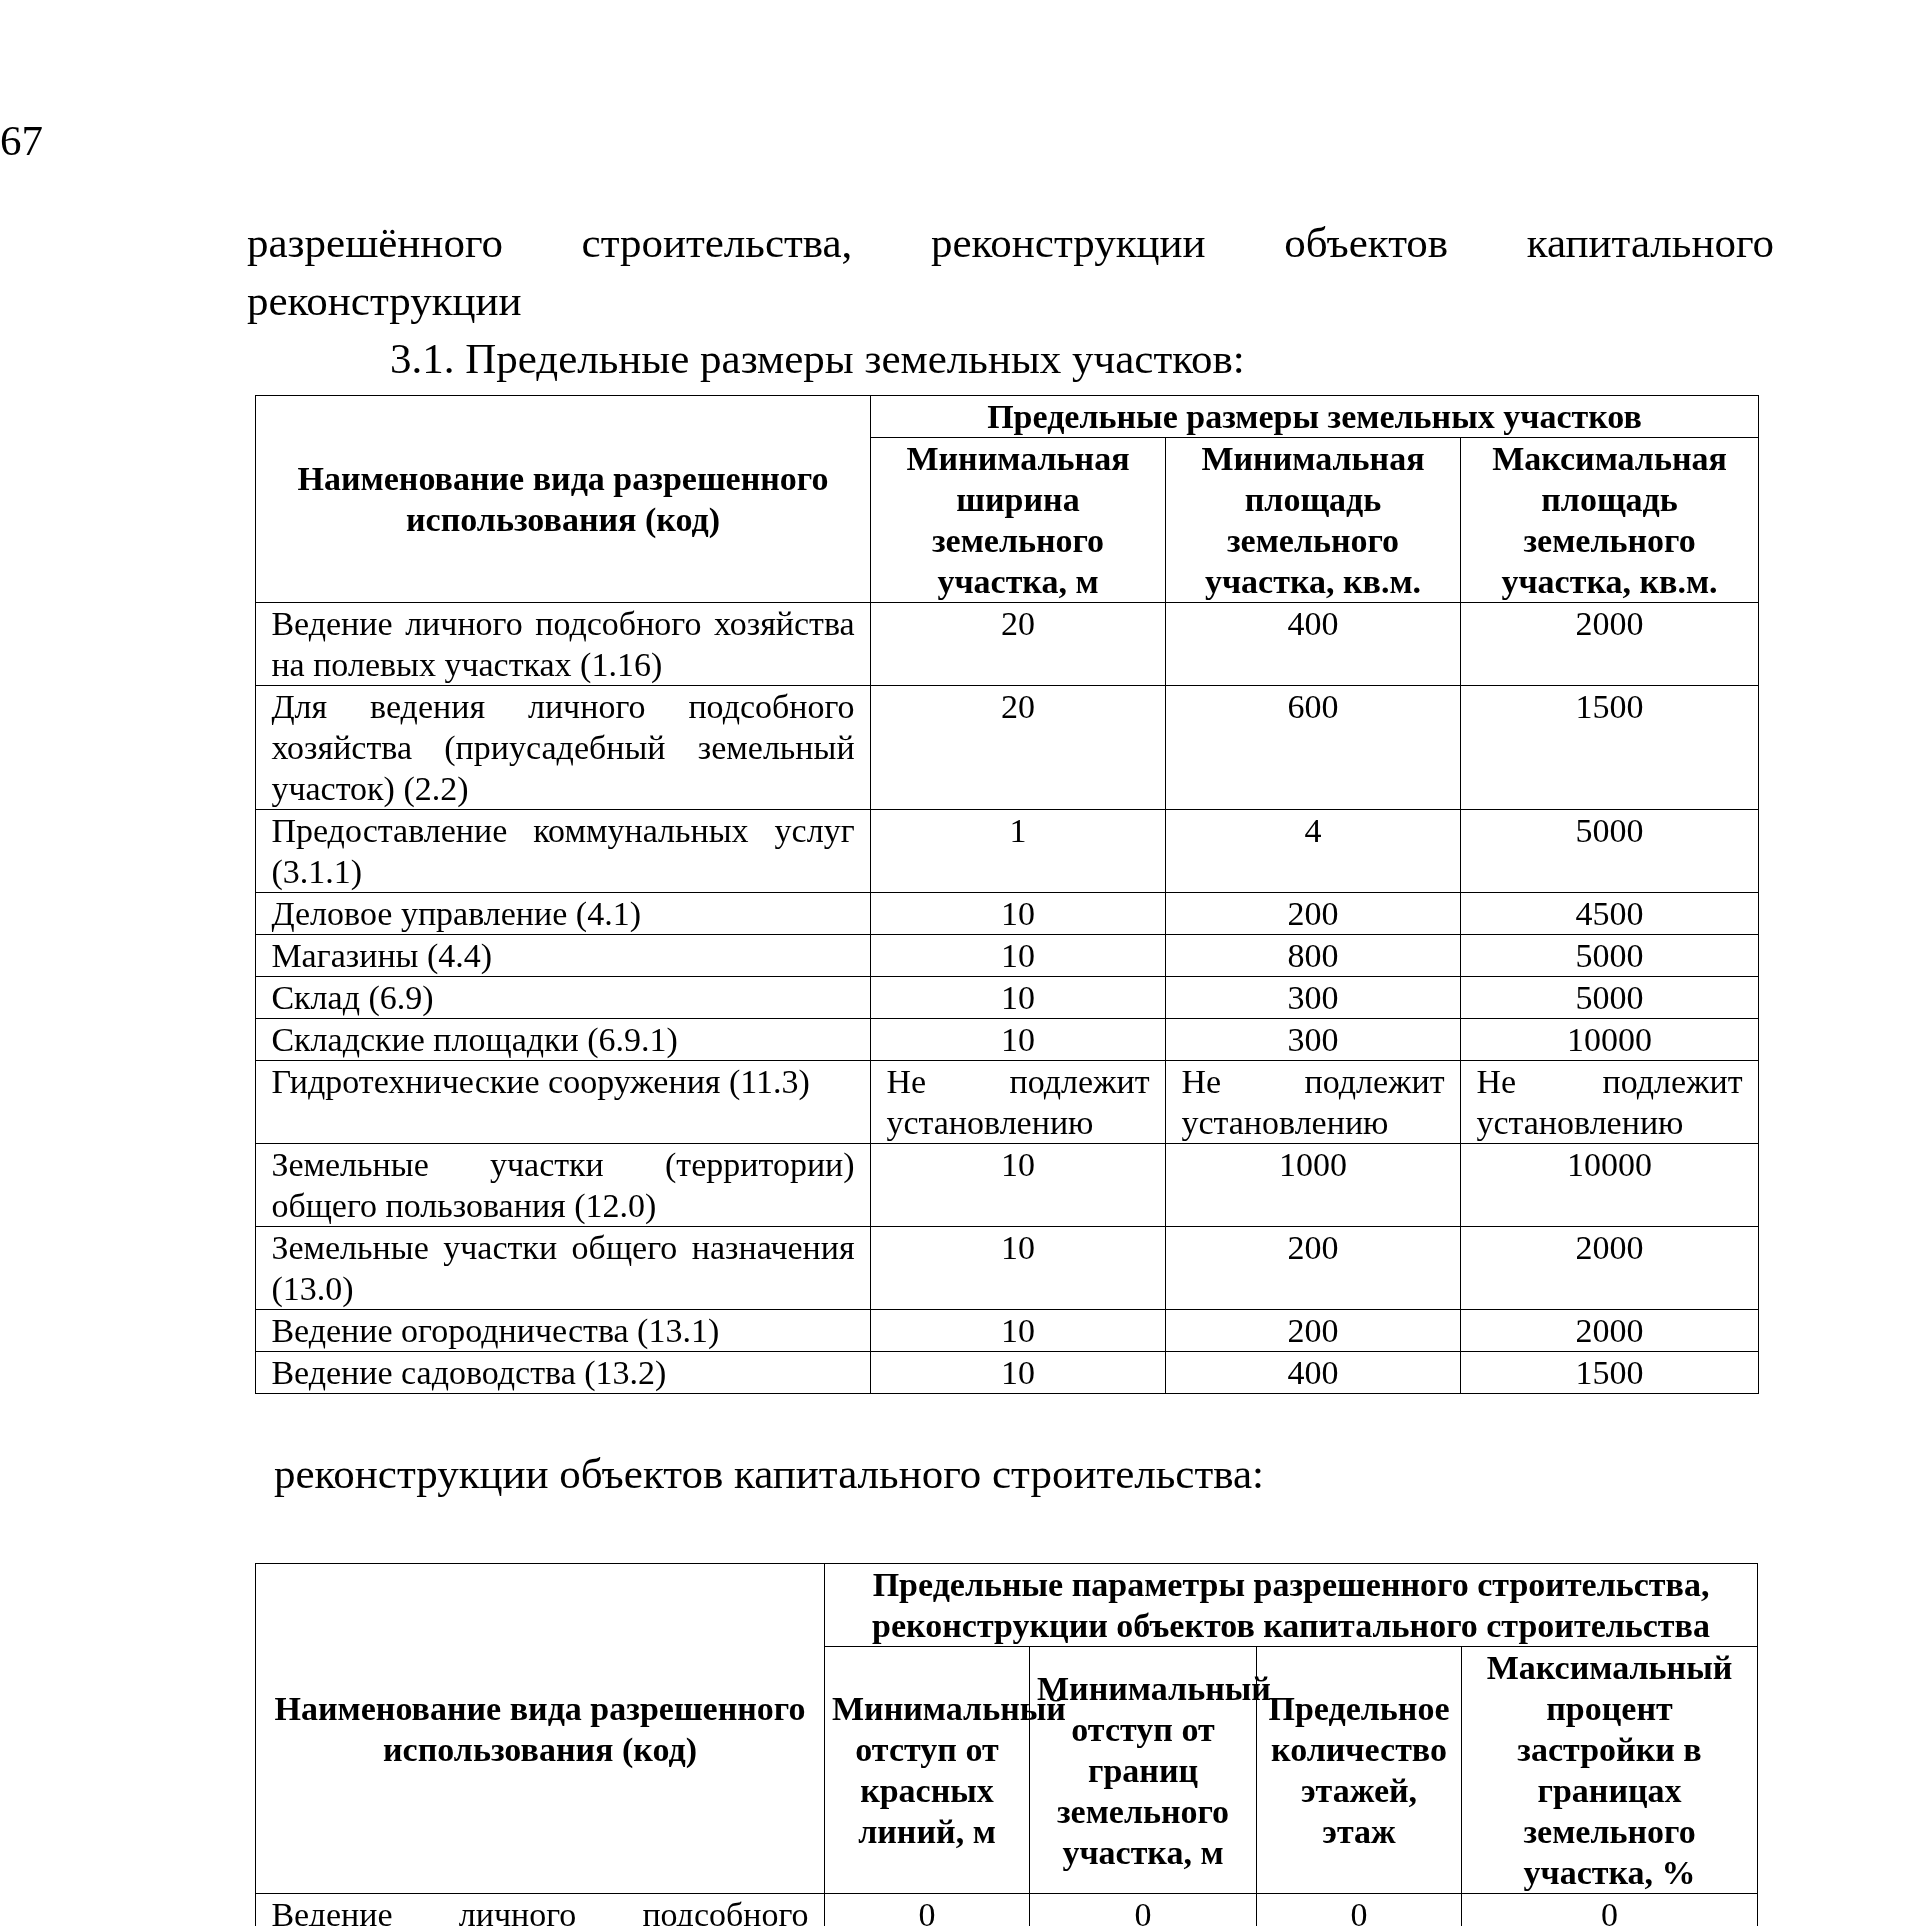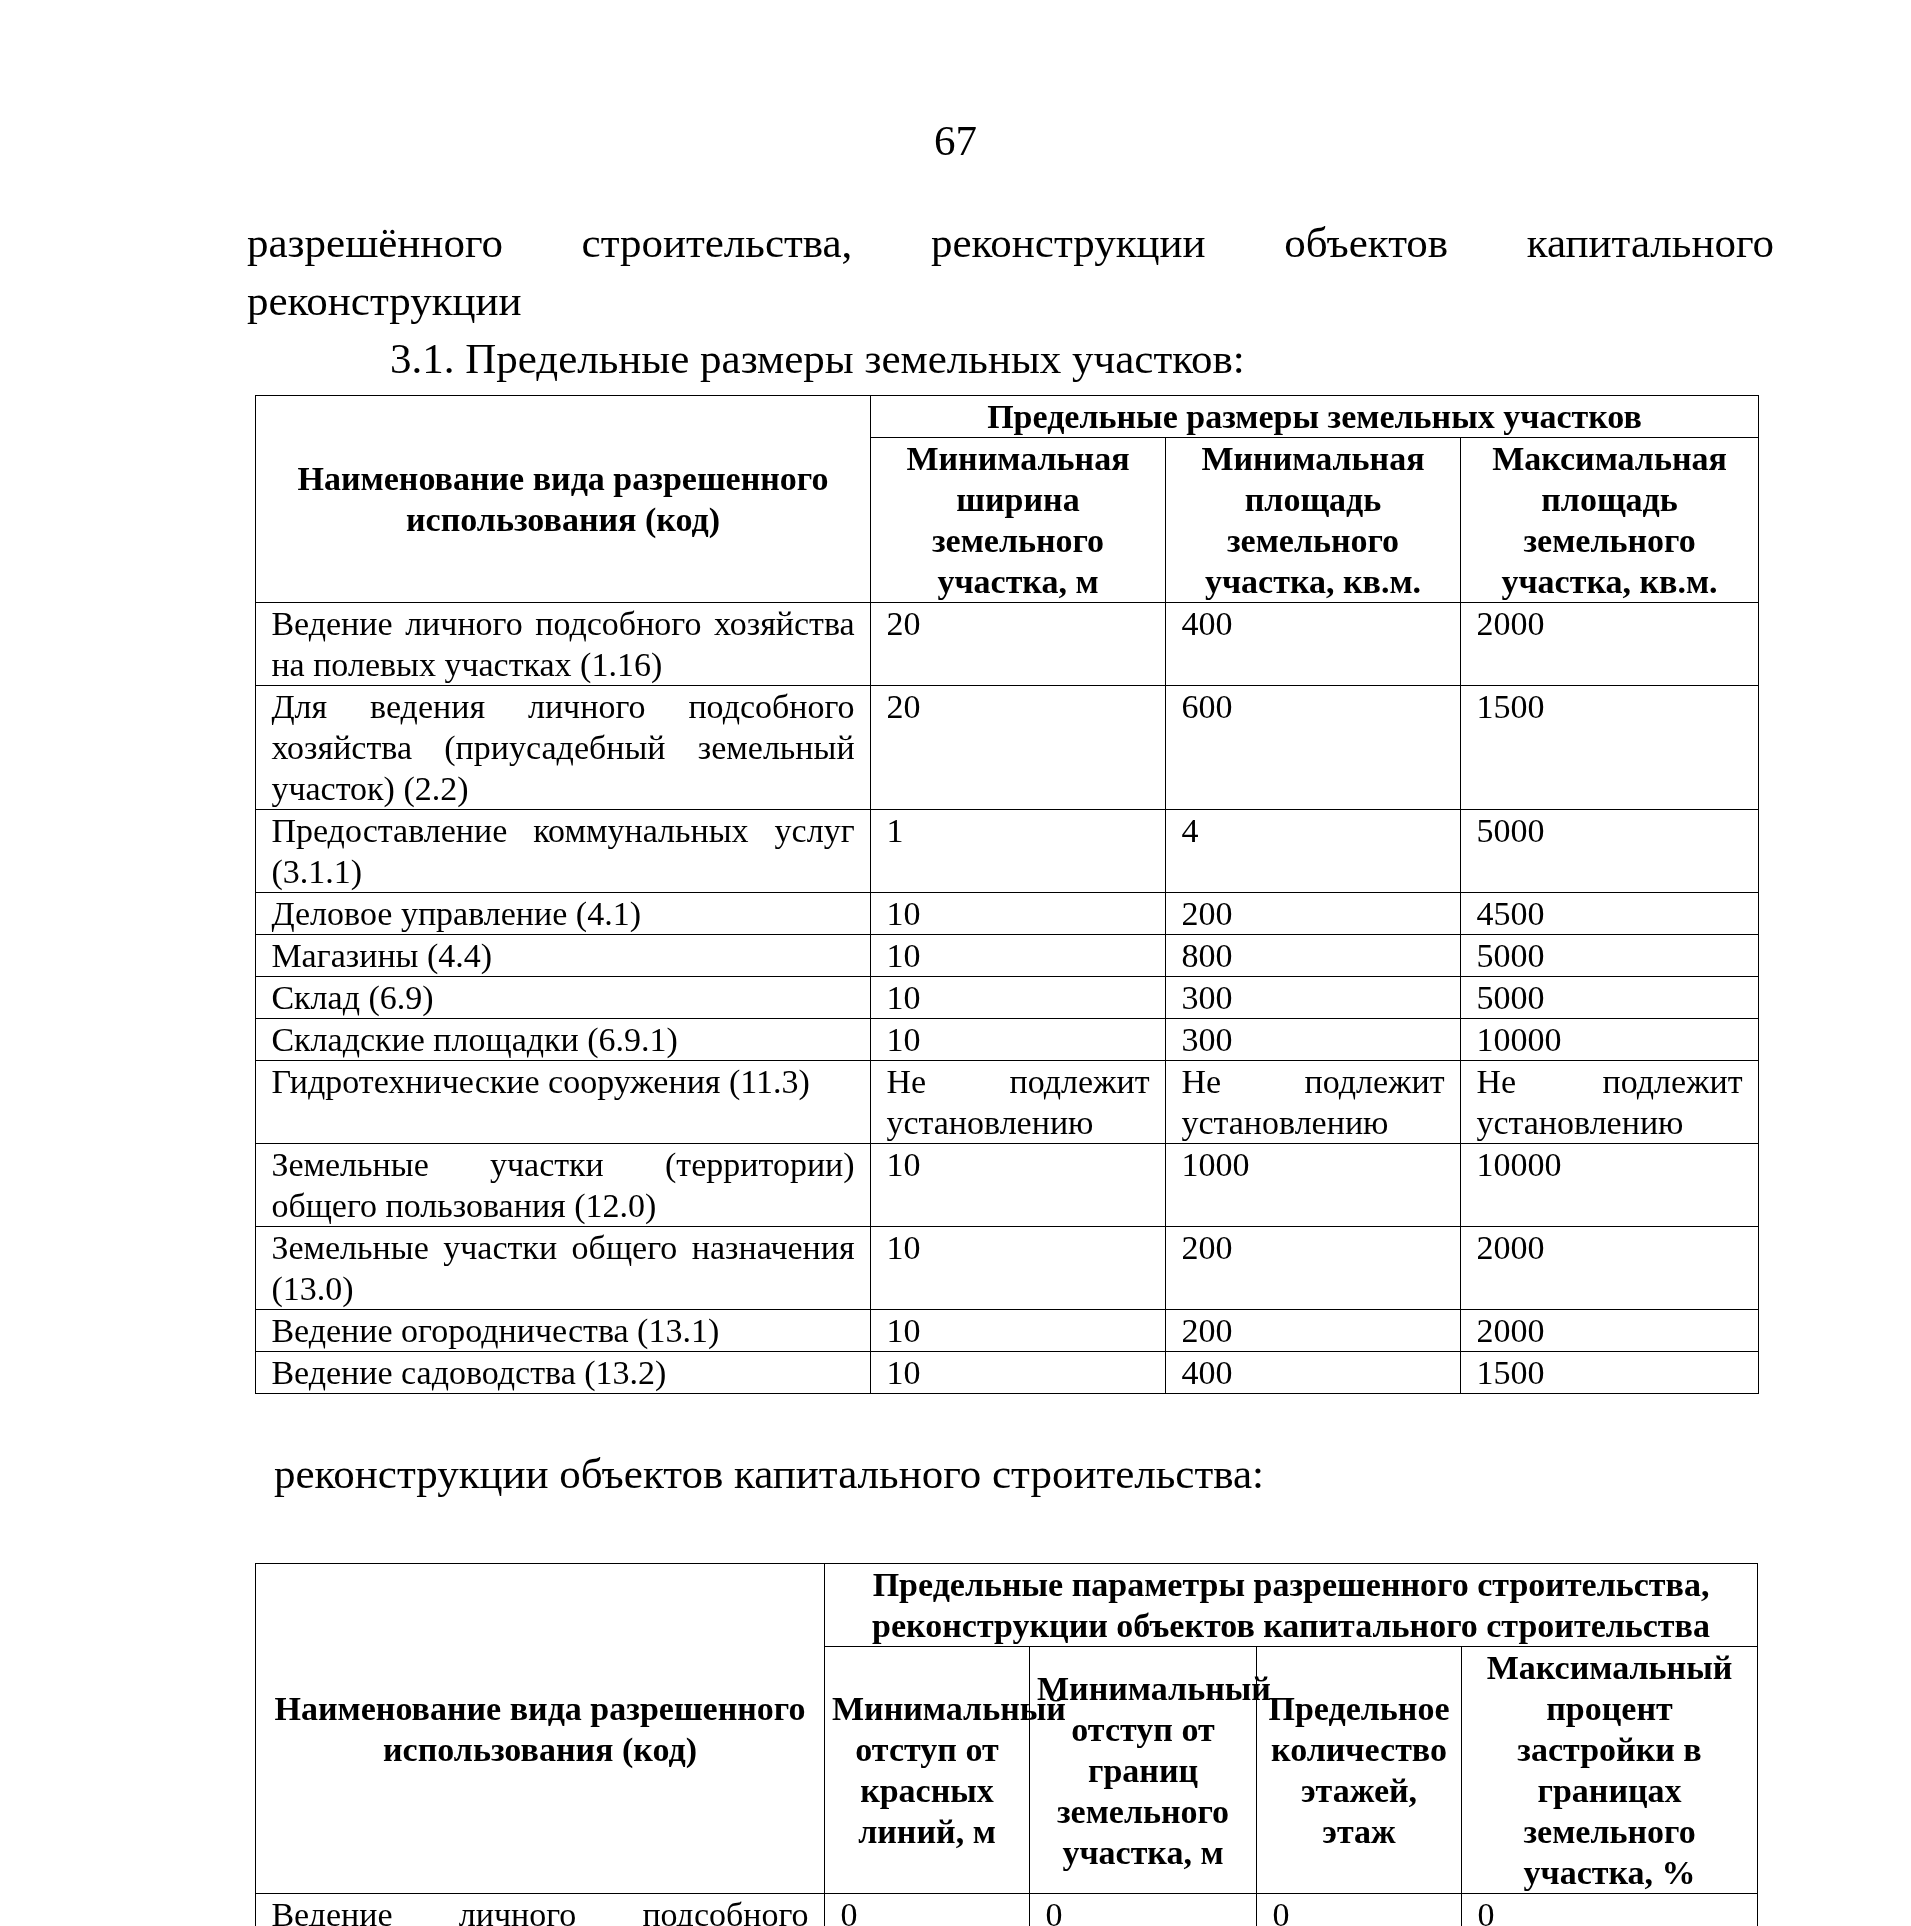--- a/index.html
+++ b/index.html
@@ -1,30 +1,30 @@
 <!DOCTYPE html>
 <html style="font-size:6.2px"><head>
 <meta charset="utf-8">
 <style>
   html, body { margin: 0; padding: 0; background: #ffffff; }
   body { width: 1911px; height: 2703px; position: relative; overflow: hidden;
          font-family: "Liberation Serif", "DejaVu Serif", serif; color: #000; }
-  .page-number { position: absolute; top: 112px; left: 0; width: 1911px; text-align: center;
+  .page-number { position: absolute; top: 112px; left: 0; width: 1911px; 
                  font-size: 43px; line-height: 58px; }
   .para { position: absolute; left: 247px; width: 1527px; font-size: 43px; line-height: 58px; }
   .justify-line { text-align: justify; text-align-last: justify; display: block; }
   .plain-line { display: block; }
   .indent-line { display: block; padding-left: 143px; }
   table.doc { position: absolute; border-collapse: collapse; table-layout: fixed;
               font-size: 34px; line-height: 41px; }
   table.doc td, table.doc th { border: 1.9px solid #000; vertical-align: top; padding: 0 15.4px 0 15.4px; }
   table.doc th { font-weight: bold; text-align: center; vertical-align: middle; padding: 0 7px; margin-top: 20px; }
   table.doc td.name { text-align: justify; }
   table.doc td.val { text-align: justify; }
-  table.doc td.val.nojust { text-align: left; }
+  table.doc td.val.nojust { text-align: center; }
   #table1 { left: 255px; top: 395px; width: 1503px; }
   #table2 { left: 255px; top: 1563px; width: 1503px; }
   .group-head { vertical-align: top !important; }
 </style>
 </head>
 <body>
 
 <div class="page-number">67</div>
 
 <div class="para" style="top:214px;">

